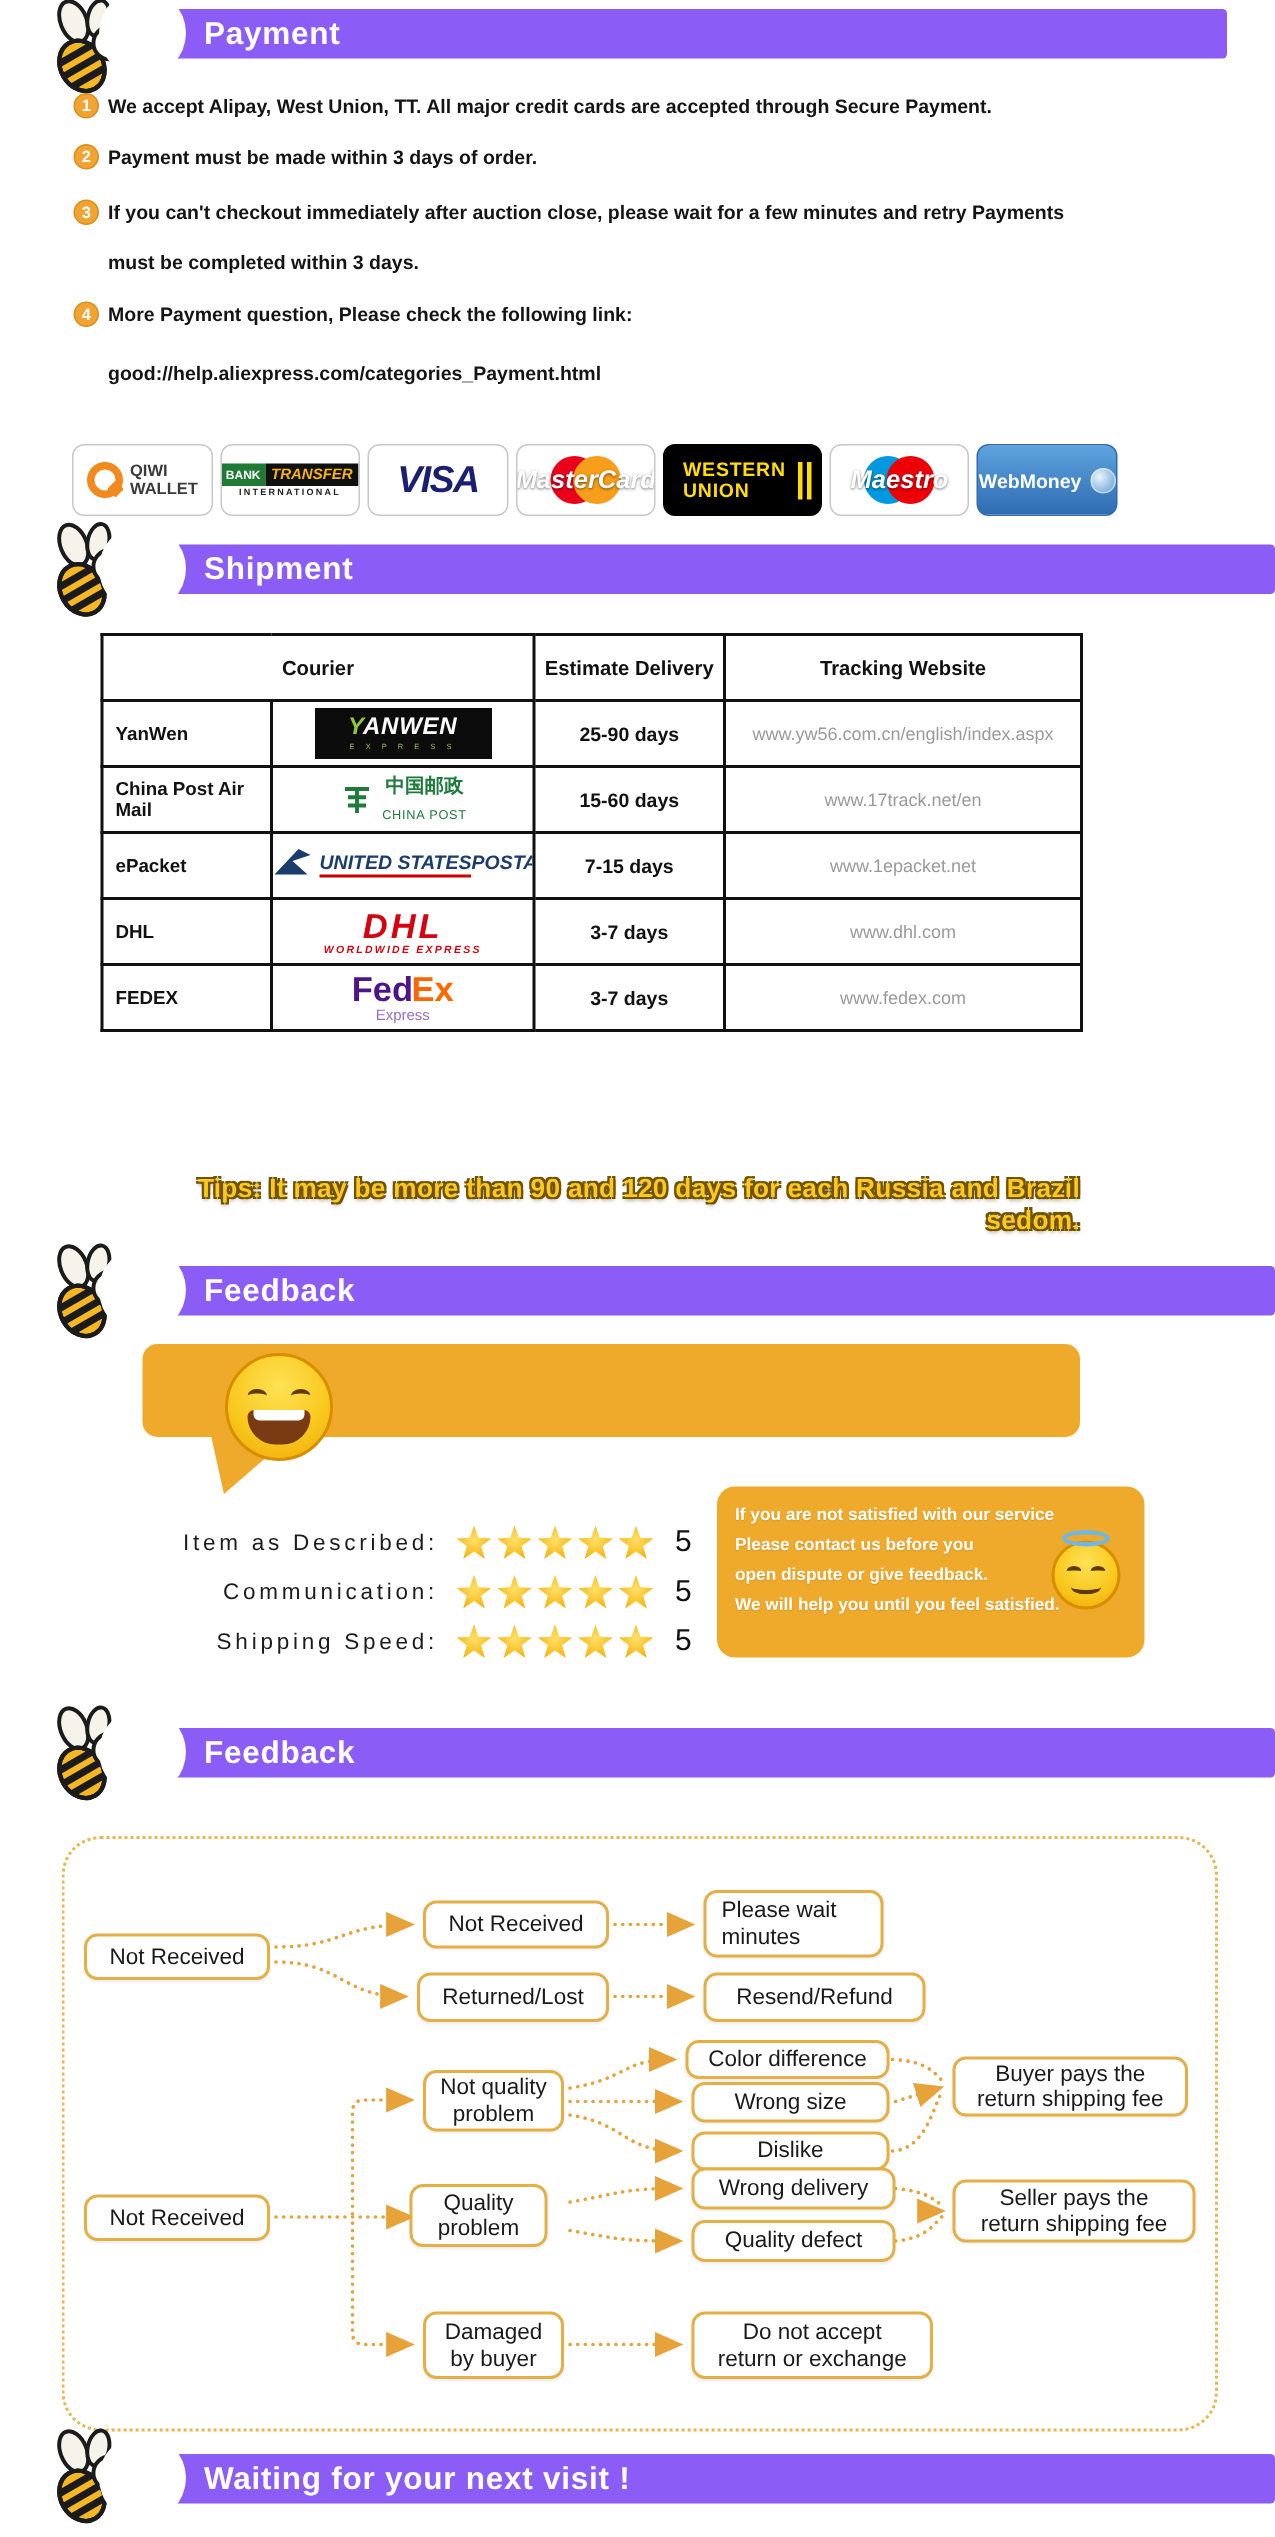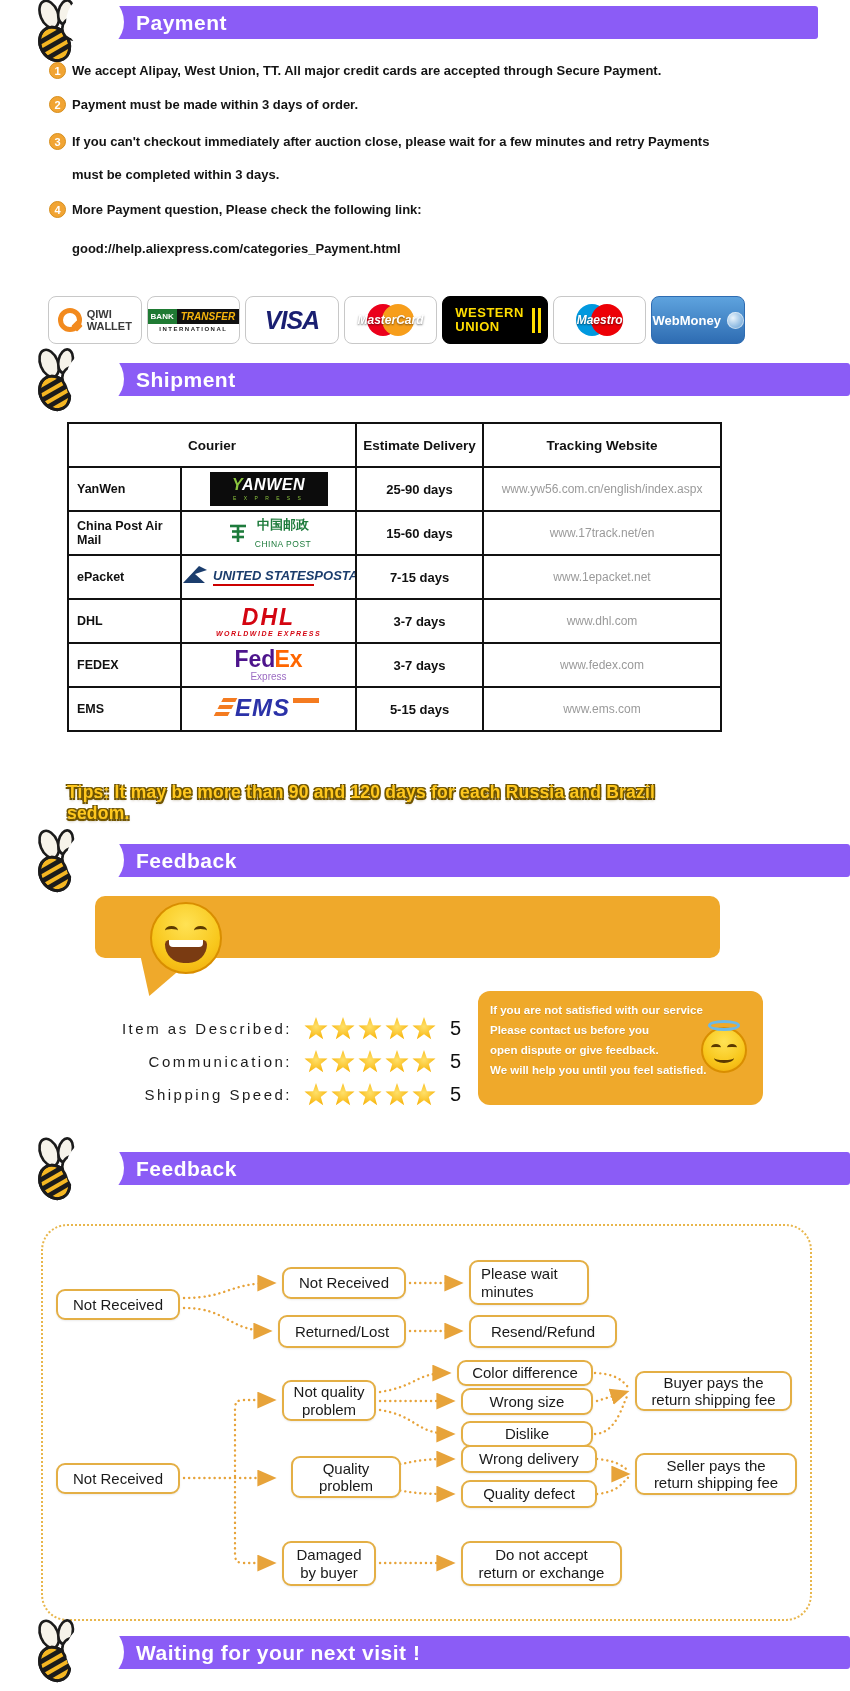--- a/index.html
+++ b/index.html
@@ -24,21 +24,21 @@
   .q-txt { font-size:11px; font-weight:bold; color:#3A3A3A; line-height:1.1; }
   .card-bank { flex-direction:column; }
   .bt-row { display:flex; align-items:stretch; }
   .bt-bank { background:#1F7A33; color:#fff; font-size:8px; font-weight:bold; padding:2px 3px; display:flex; align-items:center; }
   .bt-tr { background:#101010; color:#F7B50C; font-size:10px; font-weight:bold; font-style:italic; padding:2px 4px; }
   .bt-int { font-size:6px; color:#222; letter-spacing:1.5px; margin-top:2px; font-weight:bold; }
   .visa-txt { color:#1A1F71; font-size:25px; font-weight:bold; font-style:italic; letter-spacing:-1px; }
   .mc-c1,.mc-c2,.ms-c1,.ms-c2 { position:absolute; top:50%; width:32px; height:32px; border-radius:50%; transform:translateY(-50%); }
   .mc-c1 { left:22px; background:#EB001B; } .mc-c2 { right:22px; background:#F79E1B; }
   .ms-c1 { left:22px; background:#0099DF; } .ms-c2 { right:22px; background:#ED0006; }
-  .over-label { position:relative; z-index:2; color:#fff; font-weight:bold; font-style:italic; font-size:12px; text-shadow:0 1px 2px rgba(0,0,0,.55); }
+  .over-label { position:relative; z-index:2; color:#fff; font-weight:bold; font-style:italic; font-size:17px; text-shadow:0 1px 2px rgba(0,0,0,.55); }
   .card-wu { background:#000; border-color:#000; flex-direction:column; align-items:flex-start; padding-left:12px; }
   .wu-l { color:#FFDD00; font-weight:bold; font-size:13px; line-height:1.05; letter-spacing:.5px; }
   .wu-bars { position:absolute; right:12px; top:11px; width:3px; height:25px; background:#FFDD00; box-shadow:6px 0 0 #FFDD00; }
   .card-wm { background:linear-gradient(180deg,#5EA3DE,#2E6CB2); border-color:#2E6CB2; }
   .wm-txt { color:#fff; font-weight:bold; font-size:13px; margin-right:6px; }
   .wm-globe { width:17px; height:17px; border-radius:50%; background:radial-gradient(circle at 35% 35%, #EAF4FC, #8FBBE2 60%, #5D93C4); box-shadow:inset 0 0 0 1px rgba(255,255,255,.5); }
 
   
   table.ship { position:absolute; left:67px; top:422px; width:653px; border-collapse:collapse; table-layout:fixed; background:#fff; }
   table.ship th, table.ship td { border:2px solid #111; height:44px; overflow:hidden; }
@@ -67,21 +67,21 @@
   .fx-ex { color:#FF6600; font-weight:bold; font-size:23px; line-height:1; margin-left:-1px; }
   .fx-sub { color:#9C6CC3; font-size:10px; margin-top:0; }
   .lg-ems { gap:3px; }
   .ems-chev { width:14px; height:20px; background:repeating-linear-gradient(to bottom,#F47B20 0 4px,#fff 4px 7px); transform:skewX(-28deg); }
   .ems-text { color:#2B32A8; font-style:italic; font-weight:bold; font-size:24px; letter-spacing:1px; line-height:1; }
   .ems-bar { width:26px; height:5px; background:#F47B20; align-self:flex-start; margin-top:2px; }
   .lg-aramex { flex-direction:column; }
   .ar-main { color:#DC291E; font-weight:bold; font-size:23px; line-height:.95; letter-spacing:-.5px; }
   .ar-sub { color:#555; font-size:9px; }
 
-  .tip { position:absolute; left:67px; top:782px; width:653px; text-align:left; font-size:17.5px; font-weight:bold; color:#FFC81E; letter-spacing:.2px;
+  .tip { position:absolute; left:67px; top:782px; width:653px; text-align:right; font-size:17.5px; font-weight:bold; color:#FFC81E; letter-spacing:.2px;
     text-shadow:-1.5px -1.5px 0 #6F5400, 1.5px -1.5px 0 #6F5400, -1.5px 1.5px 0 #6F5400, 1.5px 1.5px 0 #6F5400, 0 2px 3px rgba(90,60,0,.55); }
 
   
   .bubble { position:absolute; left:95px; top:896px; width:625px; height:62px; background:#EFA92B; border-radius:10px; }
   .bubble-tail { position:absolute; left:45px; top:58px; width:58px; height:42px; background:#EFA92B; clip-path:polygon(0 0,100% 0,16% 100%); }
   .bubble-text { position:absolute; left:135px; right:8px; top:0; height:62px; line-height:62px; text-align:center; color:#fff; font-size:33px; font-weight:bold; white-space:nowrap; }
   .emoji { position:absolute; border-radius:50%; background:radial-gradient(circle at 50% 30%, #FFE254, #F8C71C 60%, #EFA80A); border:2px solid #D98E00; }
   .emoji .eye { position:absolute; width:13px; height:9px; border-top:3.5px solid #5C3A00; border-radius:50% 50% 0 0; }
   .emoji .mouth-open { position:absolute; left:50%; transform:translateX(-50%); bottom:9px; width:42px; height:23px; background:#7A3B12; border-radius:5px 5px 21px 21px; overflow:hidden; }
   .emoji .mouth-open::before { content:""; position:absolute; top:0; left:4px; right:4px; height:7px; background:#fff; border-radius:0 0 4px 4px; }
@@ -258,30 +258,20 @@
     </tr>
     <tr>
       <td class="c-name">FEDEX</td>
       <td class="c-logo"><span class="lg lg-fedex">
               <span><span class="fx-fed">Fed</span><span class="fx-ex">Ex</span></span>
               <span class="fx-sub">Express</span>
             </span></td>
       <td class="c-days">3-7 days</td>
       <td class="c-site">www.fedex.com</td>
     </tr>
-    <tr>
-      <td class="c-name">EMS</td>
-      <td class="c-logo"><span class="lg lg-ems">
-              <span class="ems-chev"></span>
-              <span class="ems-text">EMS</span>
-              <span class="ems-bar"></span>
-            </span></td>
-      <td class="c-days">5-15 days</td>
-      <td class="c-site">www.ems.com</td>
-    </tr>
   </tbody>
     </table>
 
   <div class="tip">Tips: It may be more than 90 and 120 days for each Russia and Brazil sedom.</div>
 
   <svg class="bee" style="left:24px;top:828px">
       <use href="#bee"></use>
     </svg>
   <div class="banner" style="left:96px;top:844px;width:754px">
     <span class="banner-title">Feedback</span>
@@ -383,21 +373,21 @@
     <div class="fbox" style="left:235px;top:89px;width:128px;height:33px">Returned/Lost</div>
     <div class="fbox" style="left:426px;top:89px;width:148px;height:33px">Resend/Refund</div>
     <div class="fbox" style="left:239px;top:154px;width:94px;height:41px">Not quality
 problem</div>
     <div class="fbox" style="left:414px;top:134px;width:136px;height:26px">Color difference</div>
     <div class="fbox" style="left:418px;top:162px;width:132px;height:27px">Wrong size</div>
     <div class="fbox" style="left:418px;top:195px;width:132px;height:26px">Dislike</div>
     <div class="fbox" style="left:592px;top:145px;width:157px;height:40px">Buyer pays the
 return shipping fee</div>
     <div class="fbox" style="left:13px;top:237px;width:124px;height:31px">Not Received</div>
-    <div class="fbox" style="left:248px;top:230px;width:110px;height:42px">Quality
+    <div class="fbox" style="left:230px;top:230px;width:92px;height:42px">Quality
 problem</div>
     <div class="fbox" style="left:418px;top:219px;width:136px;height:28px">Wrong delivery</div>
     <div class="fbox" style="left:418px;top:254px;width:136px;height:28px">Quality defect</div>
     <div class="fbox" style="left:592px;top:227px;width:162px;height:42px">Seller pays the
 return shipping fee</div>
     <div class="fbox" style="left:239px;top:315px;width:94px;height:45px">Damaged
 by buyer</div>
     <div class="fbox" style="left:418px;top:315px;width:161px;height:45px">Do not accept
 return or exchange</div>
   </div>

